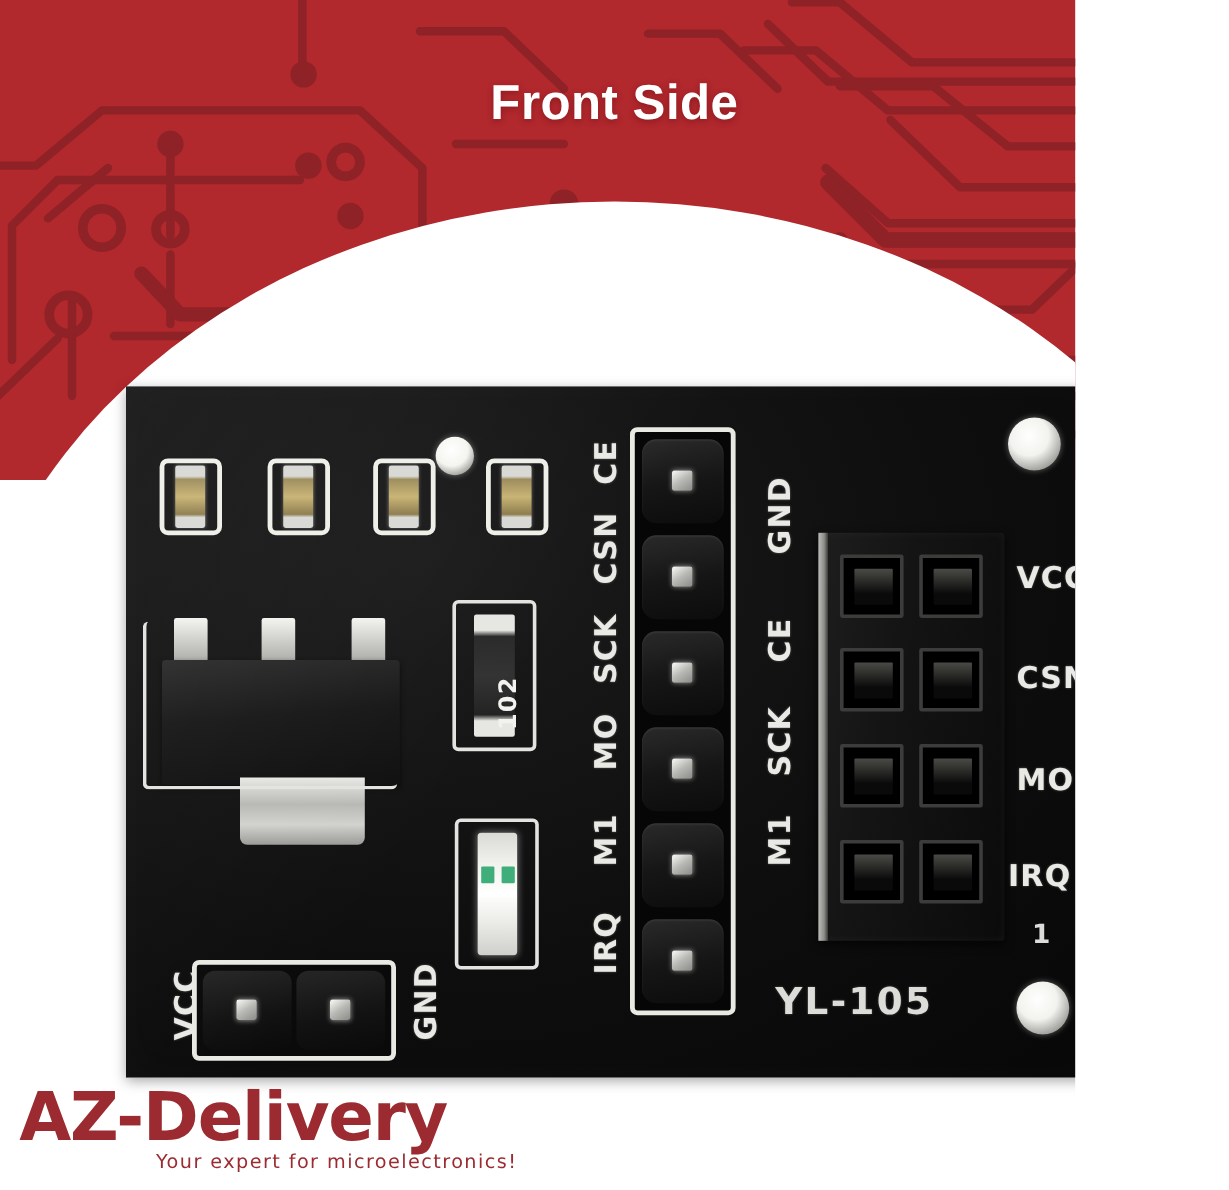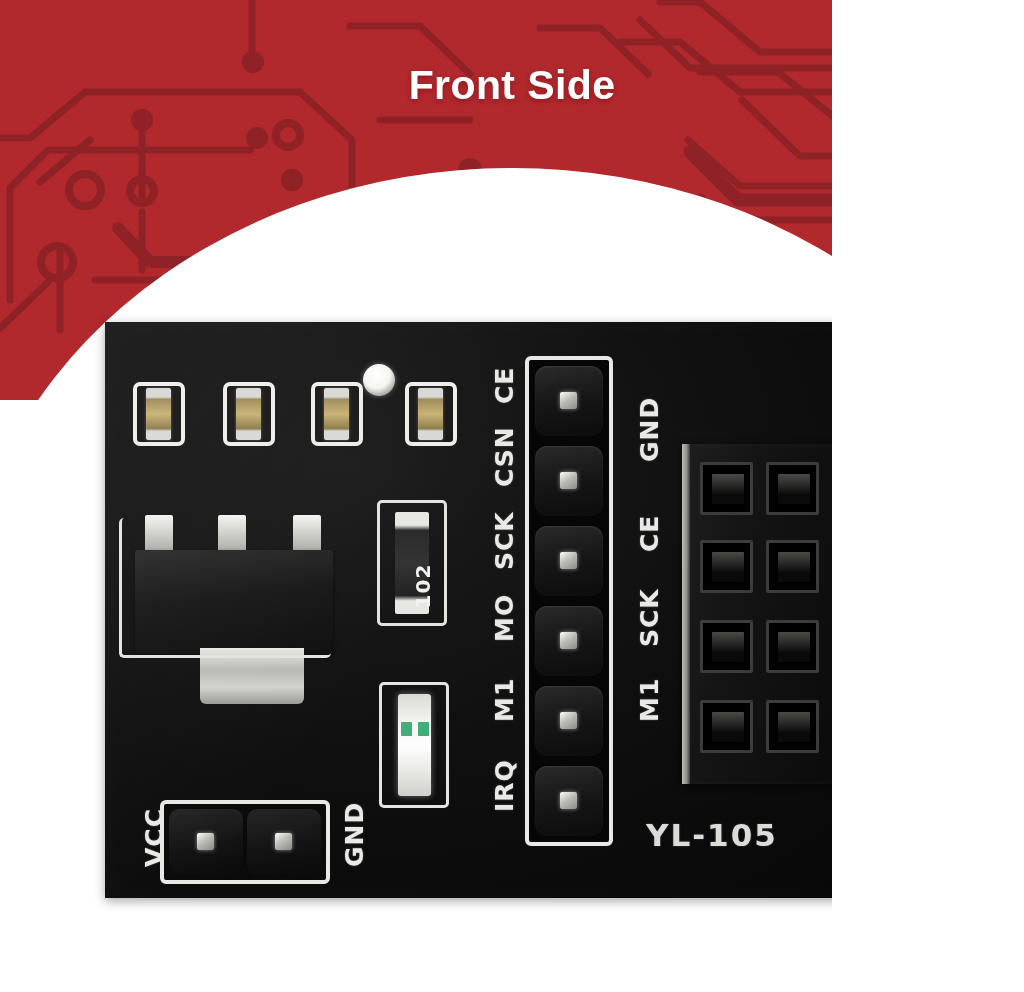--- a/index.html
+++ b/index.html
@@ -3,21 +3,21 @@
 <meta charset="utf-8">
 <style>
   html,body{margin:0;padding:0;}
   body{
     width:1024px;height:992px;
     background:#ffffff;
     font-family:"Liberation Sans",sans-serif;
     overflow:hidden;
     position:relative;
   }
-  #stage{position:absolute;inset:0;width:832px;height:992px;overflow:hidden;background:#fff;}
+  #stage{position:absolute;inset:0;width:896px;height:992px;overflow:hidden;background:#fff;}
 
   
   .banner{position:absolute;left:0;top:0;width:1024px;height:400px;overflow:hidden;}
   .banner-bg{position:absolute;inset:0;background:#b1282d;}
   .banner svg.traces{position:absolute;left:0;top:0;}
   .arch{
     position:absolute;
     left:-38px;top:168px;
     width:1100px;height:760px;
     background:#ffffff;
@@ -395,14 +395,20 @@
       <div class="hdr2-cell" style="left:83px;">
           <span class="hdr2-pin"></span>
         </div>
     </div>
     <div class="silk rot" style="left:235px;top:545px;">GND</div>
 
     <div class="brand-silk" style="left:541px;top:495px;">YL-105</div>
 
   </div>
 
+  <div class="footer">
+    <div class="logo-wrap">
+      <div class="logo-main">AZ-Delivery</div>
+      <div class="logo-sub">Your expert for microelectronics!</div>
+    </div>
+  </div>
 
 </div>
 
 </body></html>

